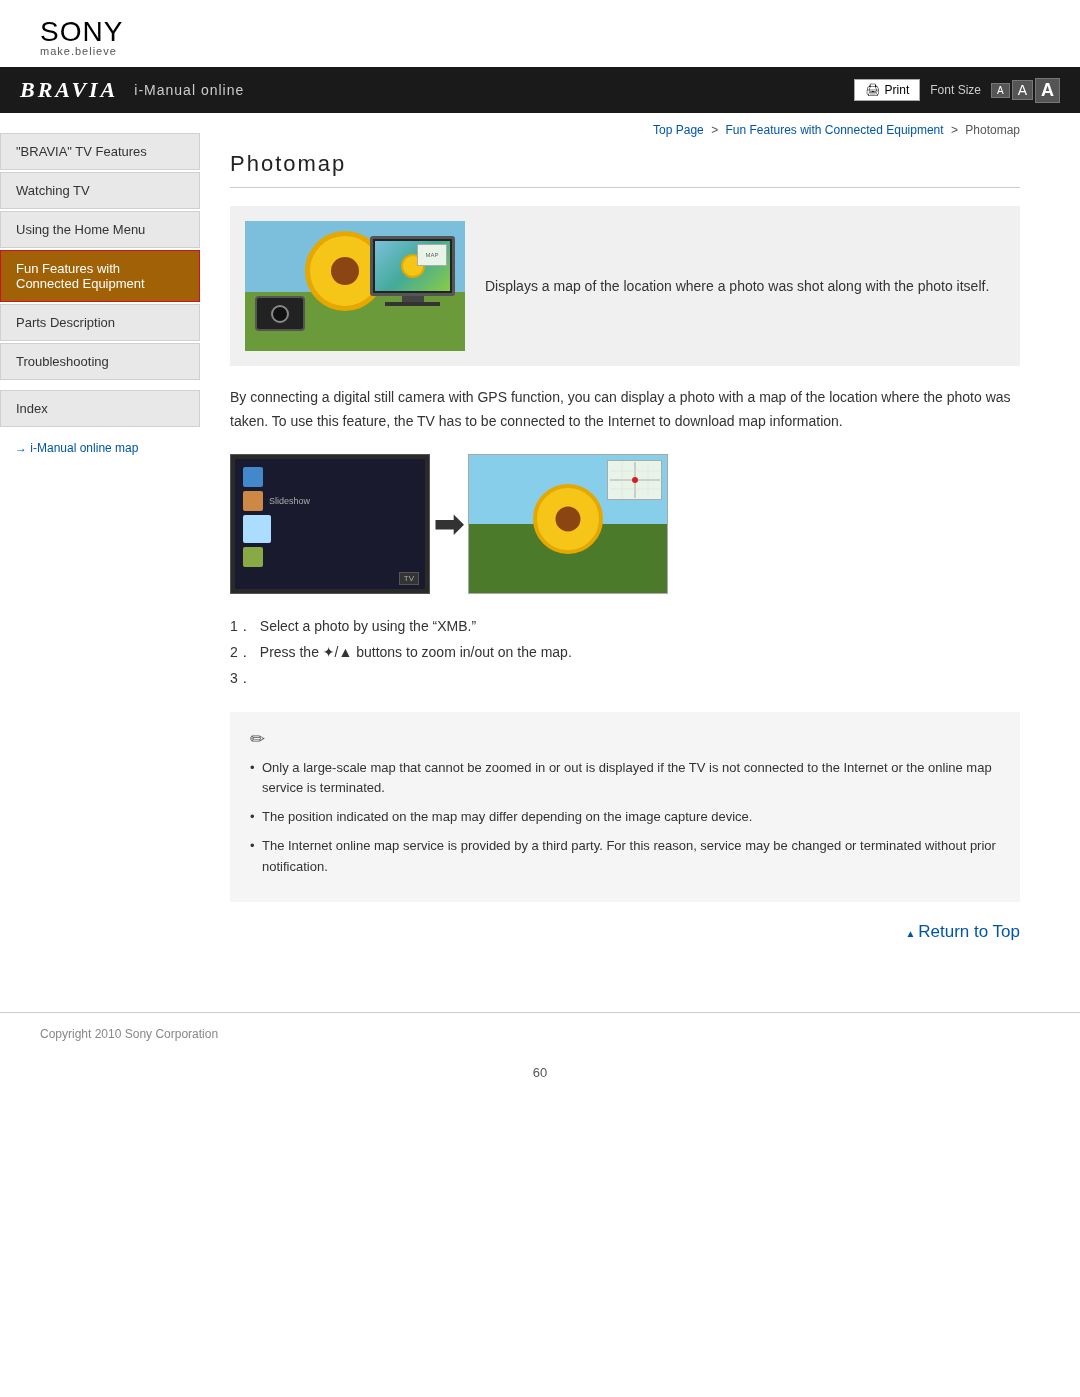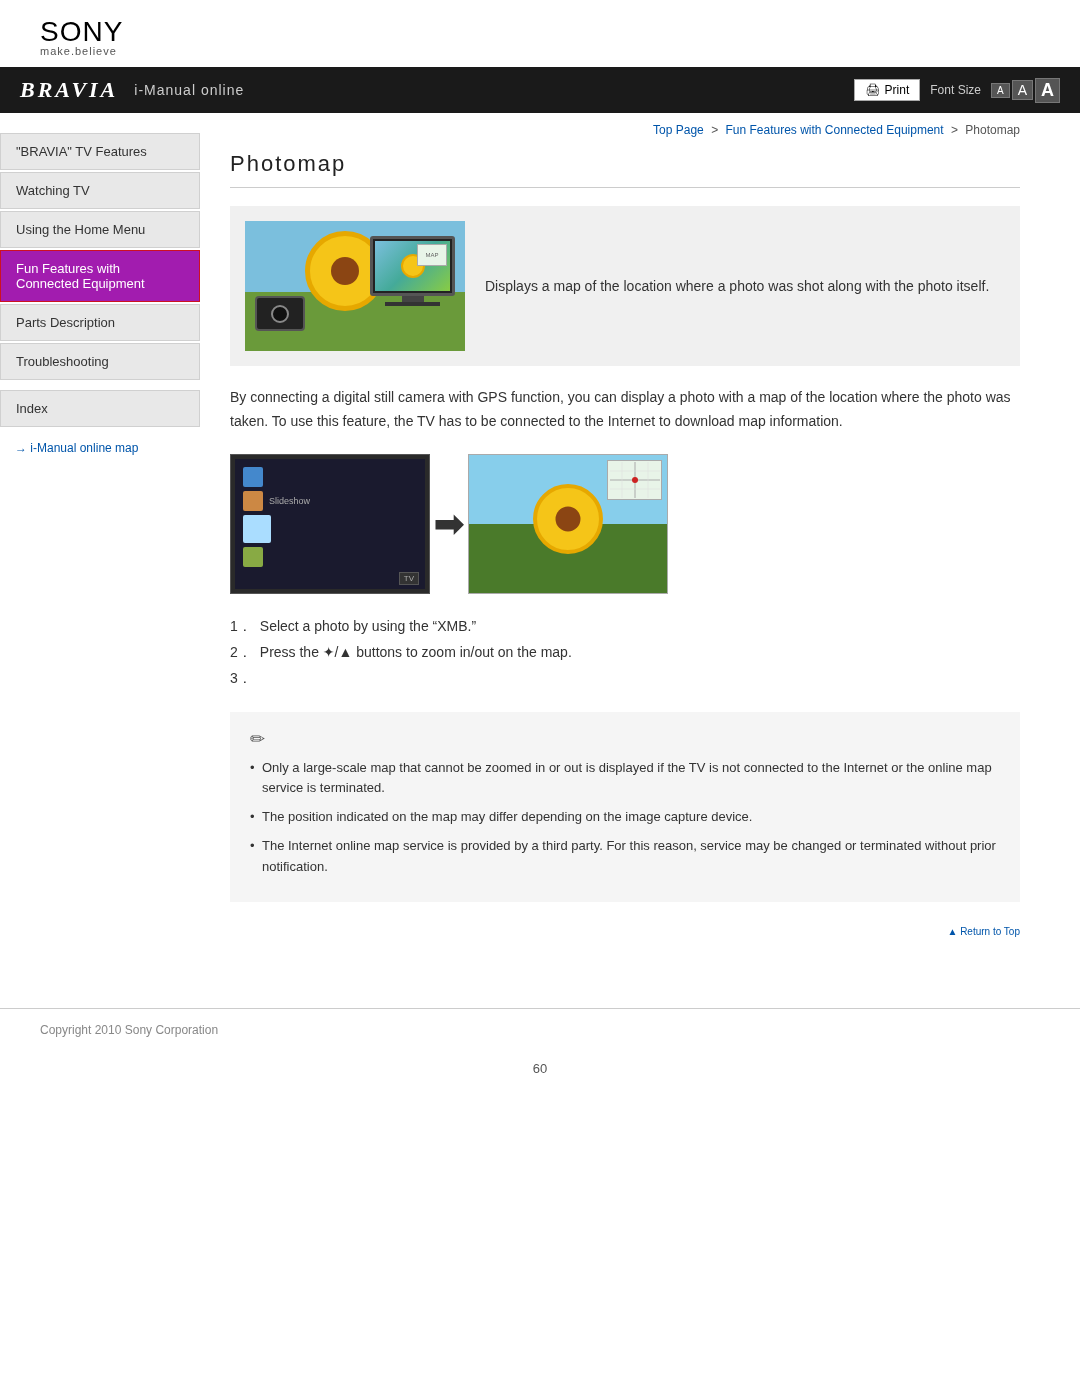--- a/index.html
+++ b/index.html
@@ -115,21 +115,21 @@
       padding: 10px 15px;
       font-size: 13px;
       color: #333;
       background: #e8e8e8;
       border: 1px solid #d0d0d0;
       margin-bottom: 2px;
       cursor: pointer;
       text-decoration: none;
     }
     .sidebar-item.active {
-      background: #a21caf;
+      background: #a16207;
       color: #fff;
       border-color: #cc1122;
     }
     .sidebar-index {
       display: block;
       padding: 10px 15px;
       font-size: 13px;
       color: #333;
       background: #e8e8e8;
       border: 1px solid #d0d0d0;
@@ -412,21 +412,21 @@
     }
 
     
     .return-top {
       text-align: right;
       margin-top: 10px;
       margin-bottom: 20px;
     }
     .return-top a {
       color: #0055aa;
-      font-size: 10px;
+      font-size: 17px;
       text-decoration: none;
       cursor: pointer;
     }
     .return-top a::before {
       content: '▲ ';
       font-size: 10px;
     }
 
     
     .footer {

